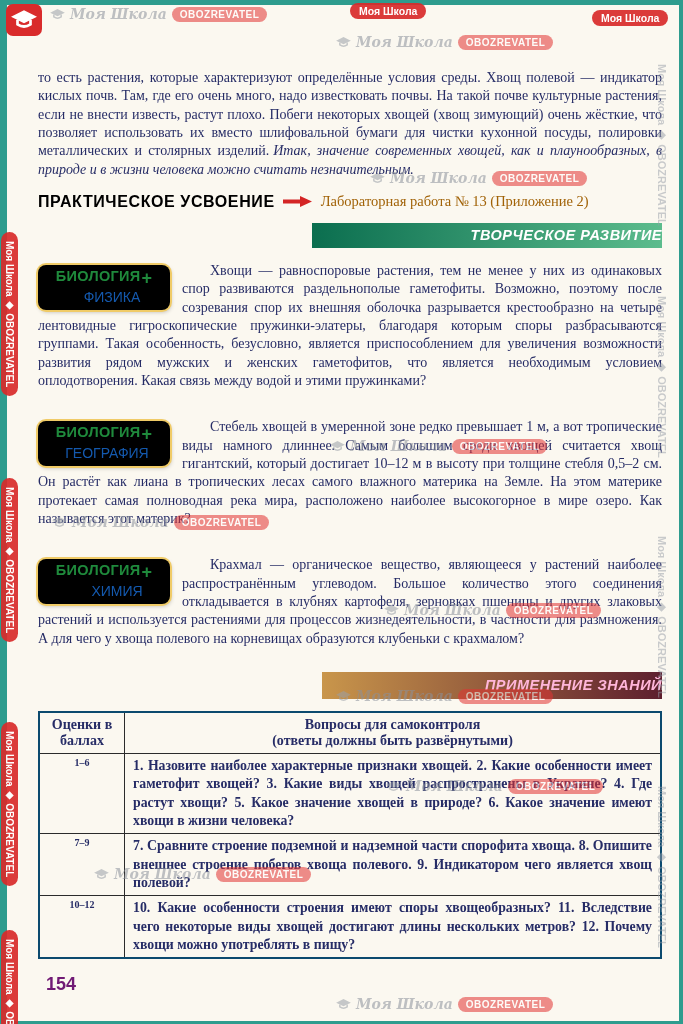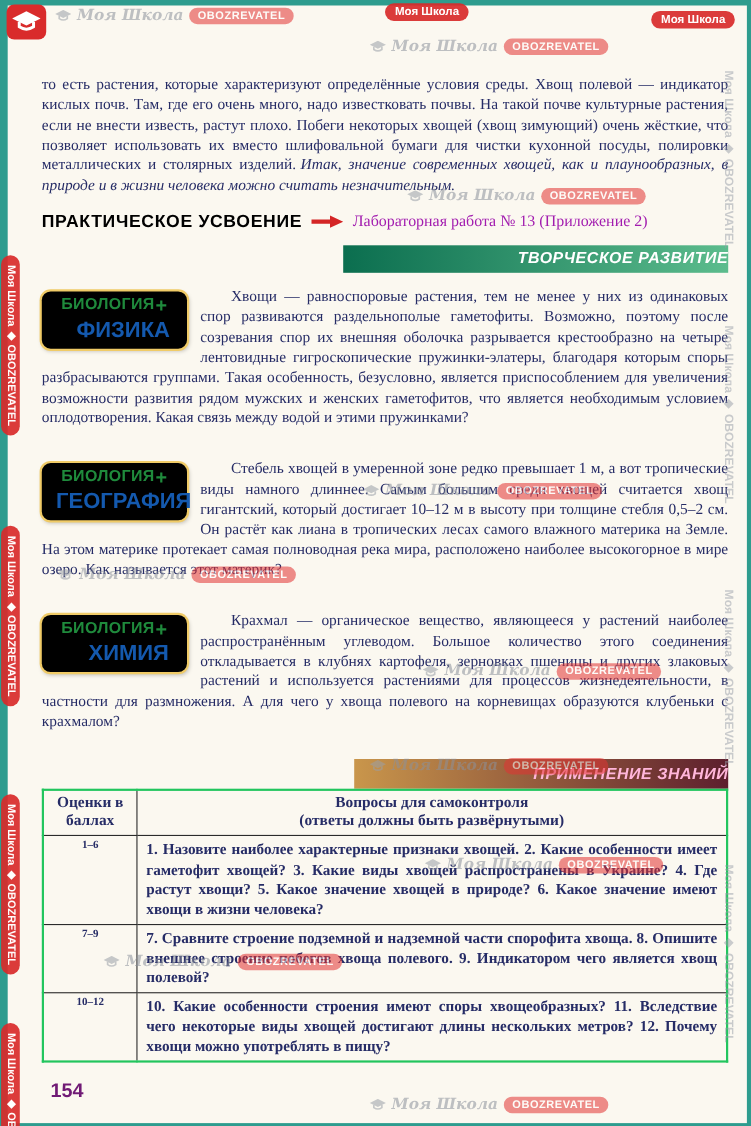--- a/index.html
+++ b/index.html
@@ -5,34 +5,34 @@
   html,body{margin:0;padding:0;width:683px;height:1024px;overflow:hidden;}
   body{font-family:"Liberation Serif",serif;}
   .scan{position:relative;width:683px;height:1024px;background:#2e9c8e;overflow:hidden;}
   .page{position:absolute;left:7px;top:5px;right:4px;bottom:3px;background:#fbf8f0;}
   .content{position:absolute;left:31px;top:50px;width:624px;color:#262c66;}
   .para{font-size:14px;line-height:1.31;text-align:justify;}
   .intro-em{font-style:italic;margin-left:4px;}
   .ind{text-indent:28px;}
   .practical{margin:11px 0 12px;display:flex;align-items:center;gap:8px;}
   .plabel{font-family:"Liberation Sans",sans-serif;font-weight:bold;font-size:16px;color:#000000;letter-spacing:.6px;white-space:nowrap;text-align:center;}
-  .ptext{font-size:14.5px;color:#a21caf;}
+  .ptext{font-size:14.5px;color:#a16207;}
   .banner{height:25px;display:flex;align-items:center;justify-content:flex-end;
           font-family:"Liberation Sans",sans-serif;font-weight:bold;font-style:italic;font-size:14.5px;
           letter-spacing:.5px;margin-left:auto;}
   .banner.green{width:350px;background:linear-gradient(90deg,#0b6e4f,#5cbc8d);color:#ffffff;margin-bottom:12px;}
   .banner.brown{width:340px;height:27px;background:linear-gradient(90deg,#c9964b,#5d1f2e);color:#ffb6da;margin-top:10px;}
   .section{margin-bottom:9px;}
   .section::after{content:"";display:block;clear:both;}
   .badge{float:left;width:118px;margin:3px 12px 3px 0;background:#000000;border-radius:8px;padding:3px 7px 5px;
          box-shadow:0 0 0 2px #f0cb67,1px 2px 4px rgba(0,0,0,.25);font-family:"Liberation Sans",sans-serif;text-align:center;}
   .b1{color:#1f8a3c;font-weight:bold;font-size:14.5px;letter-spacing:.3px;}
   .plus{font-size:18px;vertical-align:-3px;margin-left:1px;}
-  .b2{color:#1459ae;font-weight:bold;font-size:20px;padding-left:16px;}
-  .qtable{width:100%;border-collapse:collapse;border:2px solid #22c55e;}
+  .b2{color:#1459ae;font-weight:normal;font-size:14px;padding-left:16px;}
+  .qtable{width:100%;border-collapse:collapse;margin-top:12px;border:2px solid #0c4a6e;}
   .qtable th,.qtable td{border:1px solid #2b2b2b;padding:3px 8px;vertical-align:top;}
   .qtable th{font-size:14px;text-align:center;font-weight:bold;padding:4px 6px;}
   .c1{width:72px;}
   .score{text-align:center;font-weight:bold;font-size:10px;}
   .q{font-weight:bold;font-size:13.8px;line-height:1.33;text-align:justify;}
   .pagenum{margin:15px 0 0 8px;font-weight:bold;font-size:18px;color:#701a75;font-family:"Liberation Sans",sans-serif;}
   
   #wm-layer{position:absolute;inset:0;pointer-events:none;z-index:5;}
   .wm{position:absolute;display:flex;align-items:center;gap:5px;white-space:nowrap;}
   .wm.gray{opacity:.55;font-style:italic;}

